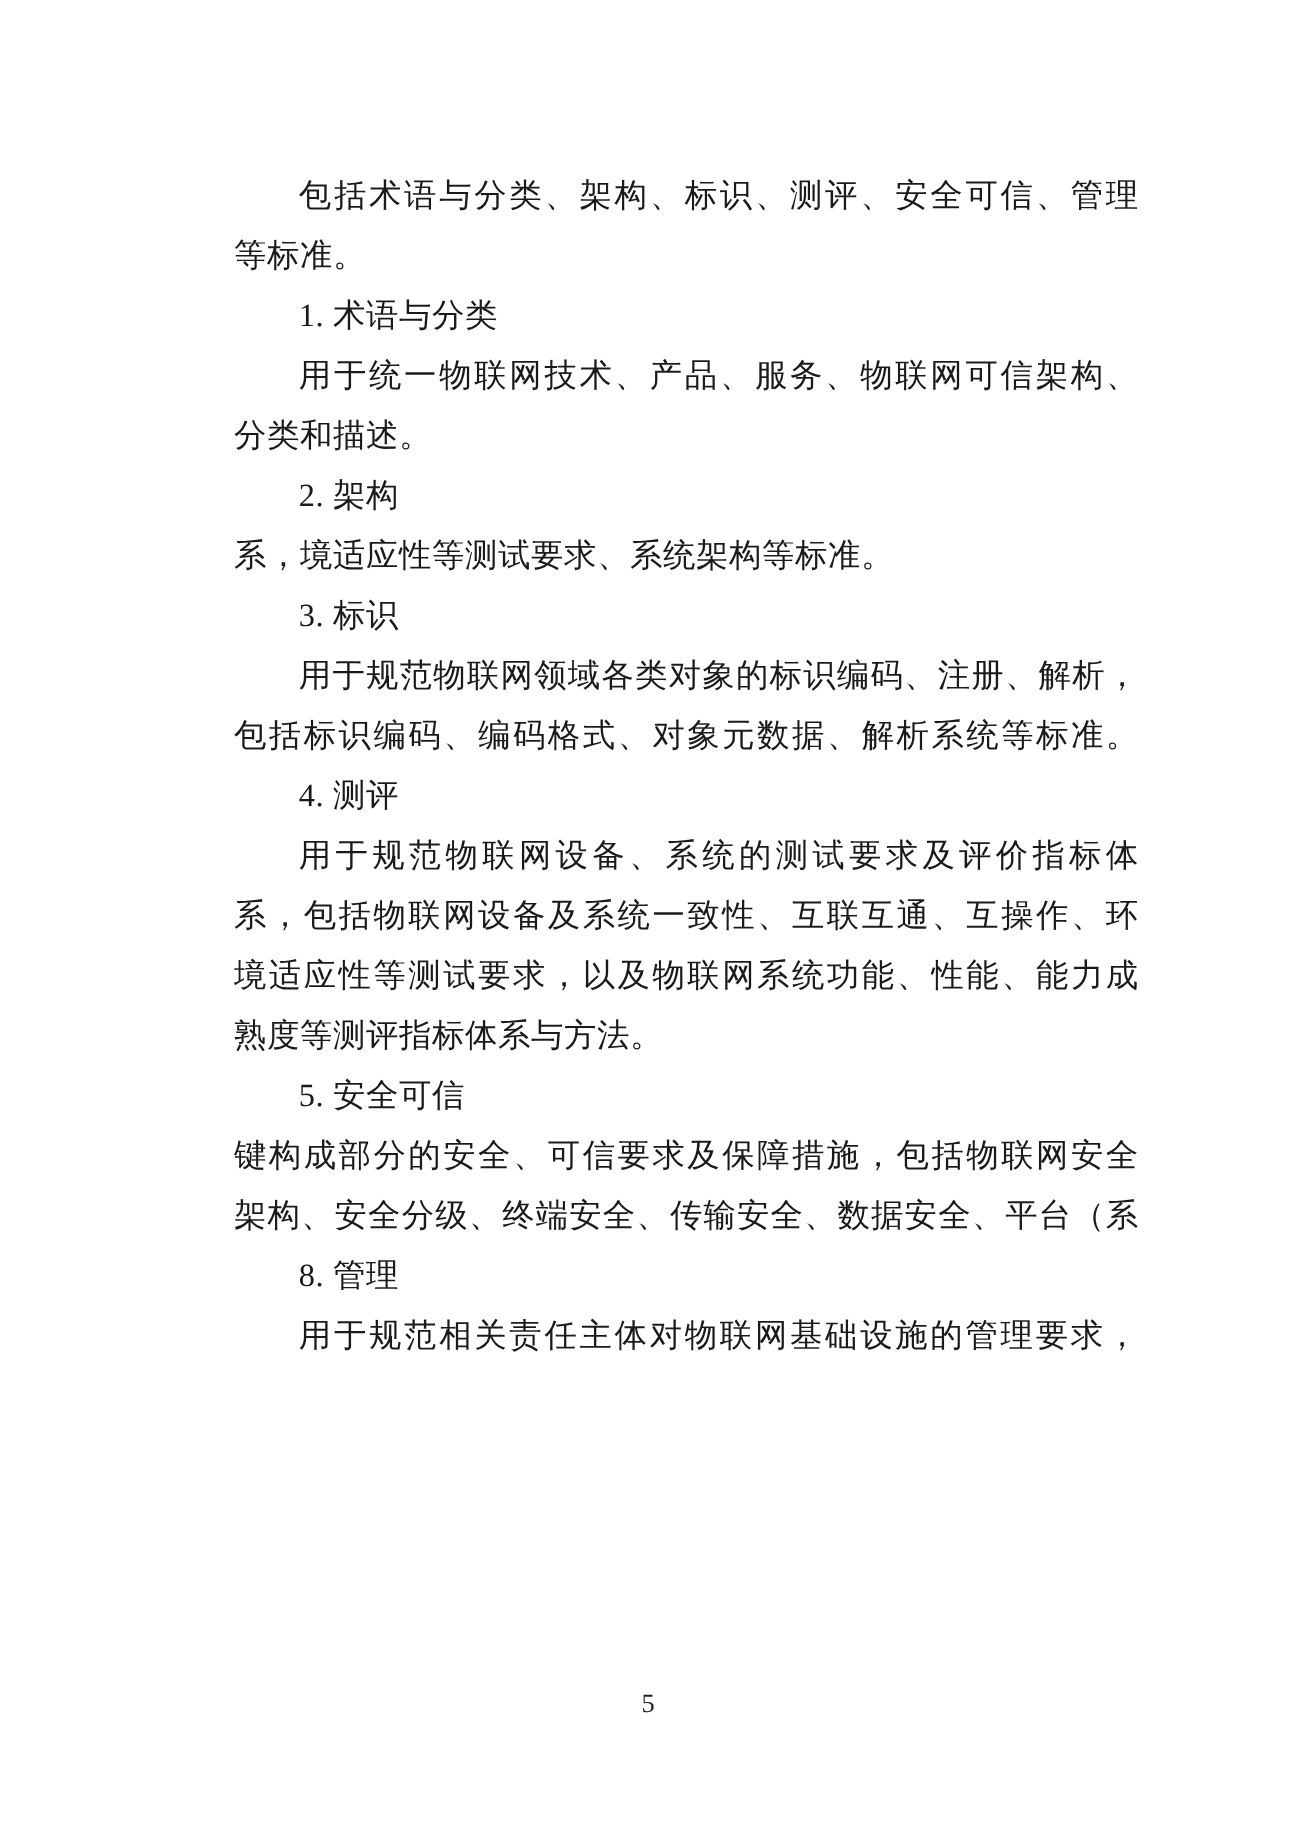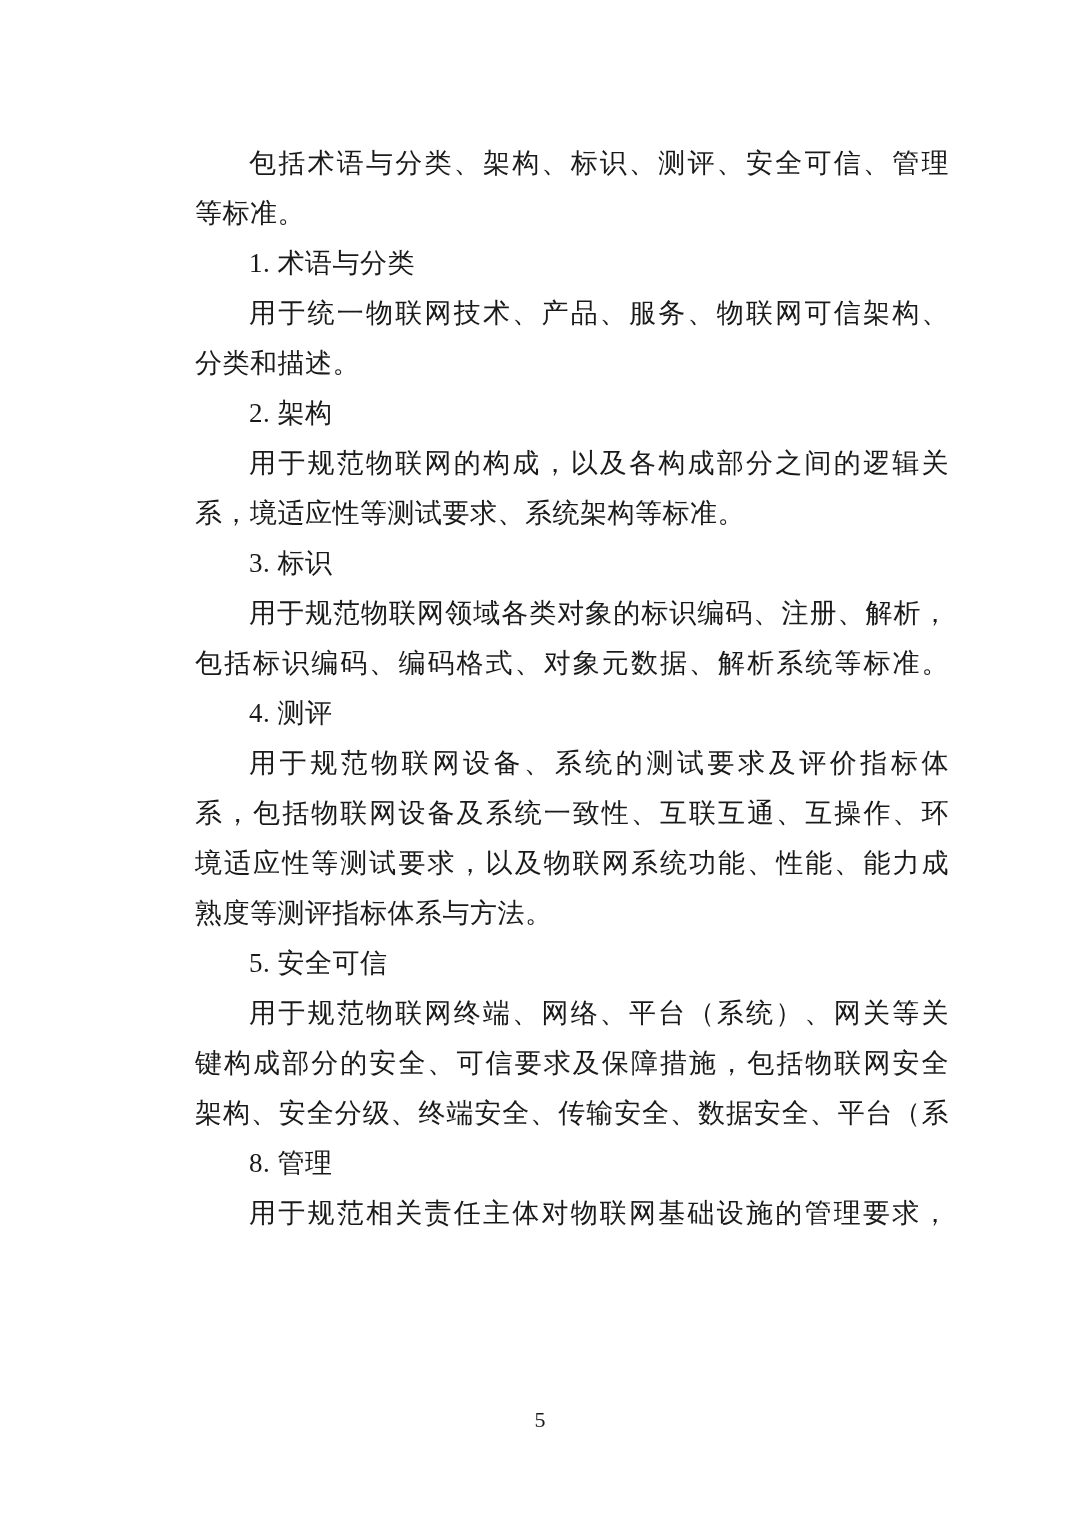--- a/index.html
+++ b/index.html
@@ -55,32 +55,30 @@
 <body>
 
 <div class="page">
   <div class="textblock">
     <div class="ln ind fill">包括术语与分类、架构、标识、测评、安全可信、管理</div>
     <div class="ln">等标准。</div>
     <div class="ln ind">1. 术语与分类</div>
     <div class="ln ind fill">用于统一物联网技术、产品、服务、物联网可信架构、</div>
     <div class="ln">分类和描述。</div>
     <div class="ln ind">2. 架构</div>
-    <div class="ln ind fill">用于规范物联网的构成，以及各构成部分之间的逻辑关</div>
     <div class="ln">系，境适应性等测试要求、系统架构等标准。</div>
     <div class="ln ind">3. 标识</div>
     <div class="ln ind fill">用于规范物联网领域各类对象的标识编码、注册、解析，</div>
     <div class="ln fill">包括标识编码、编码格式、对象元数据、解析系统等标准。</div>
     <div class="ln ind">4. 测评</div>
     <div class="ln ind fill">用于规范物联网设备、系统的测试要求及评价指标体</div>
     <div class="ln fill">系，包括物联网设备及系统一致性、互联互通、互操作、环</div>
     <div class="ln fill">境适应性等测试要求，以及物联网系统功能、性能、能力成</div>
     <div class="ln">熟度等测评指标体系与方法。</div>
     <div class="ln ind">5. 安全可信</div>
-    <div class="ln ind fill">用于规范物联网终端、网络、平台（系统）、网关等关</div>
     <div class="ln fill">键构成部分的安全、可信要求及保障措施，包括物联网安全</div>
     <div class="ln fill">架构、安全分级、终端安全、传输安全、数据安全、平台（系</div>
     <div class="ln ind">8. 管理</div>
     <div class="ln ind fill">用于规范相关责任主体对物联网基础设施的管理要求，</div>
   </div>
 
   <div class="footer">5</div>
 </div>
 
 </body></html>

